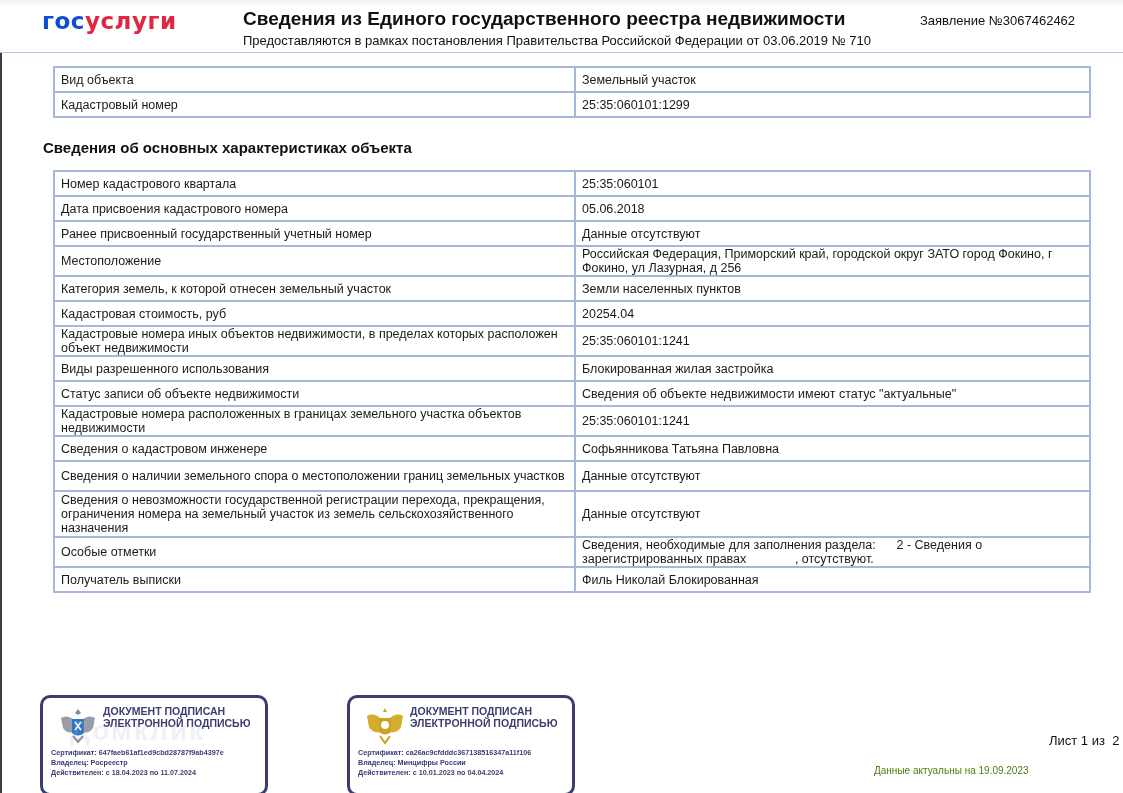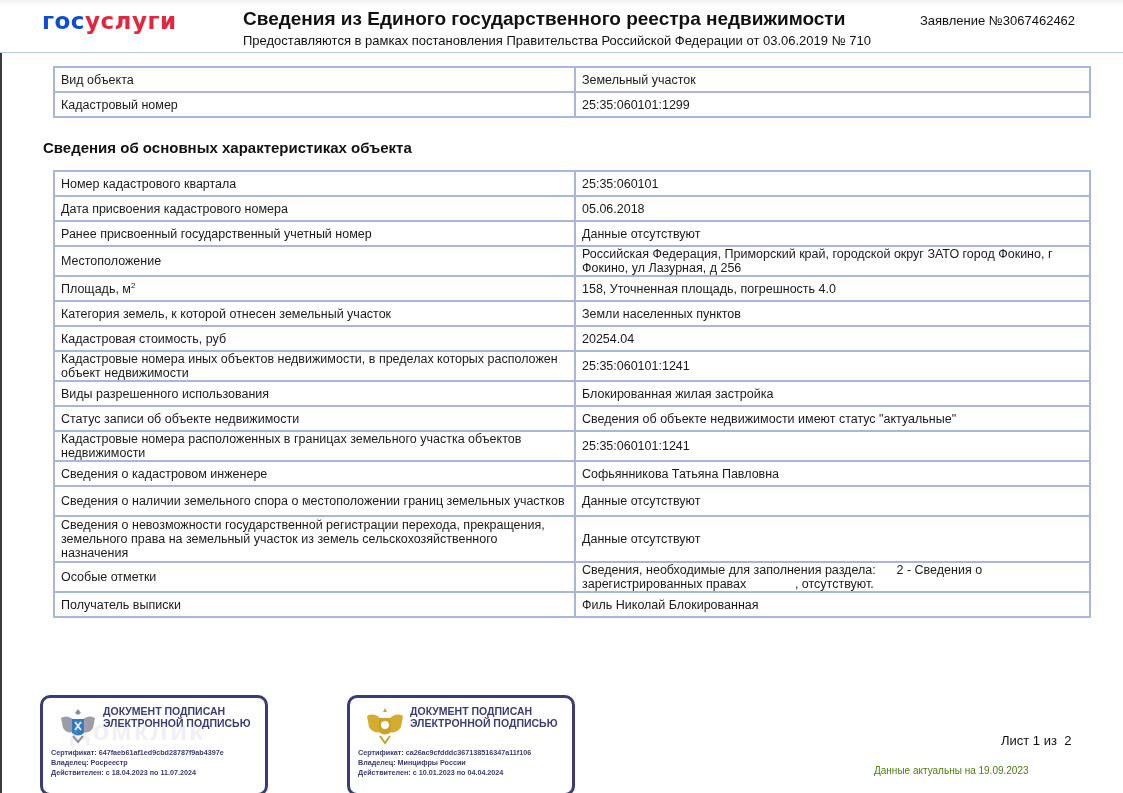--- a/index.html
+++ b/index.html
@@ -115,24 +115,20 @@
   </tr>
   <tr>
     <td class="label">Ранее присвоенный государственный учетный номер</td>
     <td>Данные отсутствуют</td>
   </tr>
   <tr class="tall">
     <td class="label">Местоположение</td>
     <td>Российская Федерация, Приморский край, городской округ ЗАТО город Фокино, г Фокино, ул Лазурная, д 256</td>
   </tr>
   <tr>
-    <td class="label"><span>Площадь, м</span><sup>2</sup></td>
-    <td>158, Уточненная площадь, погрешность 4.0</td>
-  </tr>
-  <tr>
     <td class="label">Категория земель, к которой отнесен земельный участок</td>
     <td>Земли населенных пунктов</td>
   </tr>
   <tr>
     <td class="label">Кадастровая стоимость, руб</td>
     <td>20254.04</td>
   </tr>
   <tr class="tall">
     <td class="label">Кадастровые номера иных объектов недвижимости, в пределах которых расположен объект недвижимости</td>
     <td>25:35:060101:1241</td>
@@ -151,21 +147,21 @@
   </tr>
   <tr>
     <td class="label">Сведения о кадастровом инженере</td>
     <td>Софьянникова Татьяна Павловна</td>
   </tr>
   <tr class="tall">
     <td class="label">Сведения о наличии земельного спора о местоположении границ земельных участков</td>
     <td>Данные отсутствуют</td>
   </tr>
   <tr class="xtall">
-    <td class="label">Сведения о невозможности государственной регистрации перехода, прекращения, земельного права на земельный участок из земель сельскохозяйственного назначения</td>
+    <td class="label">Сведения о невозможности государственной регистрации перехода, прекращения, ограничения номера на земельный участок из земель сельскохозяйственного назначения</td>
     <td>Данные отсутствуют</td>
   </tr>
   <tr class="tall">
     <td class="label">Особые отметки</td>
     <td style="white-space: pre-wrap;">Сведения, необходимые для заполнения раздела:      2 - Сведения о зарегистрированных правах              , отсутствуют.</td>
   </tr>
   <tr>
     <td class="label">Получатель выписки</td>
     <td>Филь Николай Блокированная</td>
   </tr>
@@ -201,14 +197,14 @@
     <path d="M16 30 L21 37 L26 30" fill="none" stroke="#c9a227" stroke-width="2"></path>
   </svg>
   <div class="stamp-title">ДОКУМЕНТ ПОДПИСАН ЭЛЕКТРОННОЙ ПОДПИСЬЮ</div>
   <div class="stamp-lines">
     <div>Сертификат: ca26ac9cfdddc367138516347a11f106</div>
     <div>Владелец: Минцифры России</div>
     <div>Действителен: с 10.01.2023 по 04.04.2024</div>
   </div>
 </div>
 
-<div class="page-counter" style="white-space: pre;">Лист 1 из  2</div>
+<div class="page-counter" style="white-space: pre; margin-left: 48px;">Лист 1 из  2</div>
 <div class="actual-date">Данные актуальны на 19.09.2023</div>
 
 </body></html>

